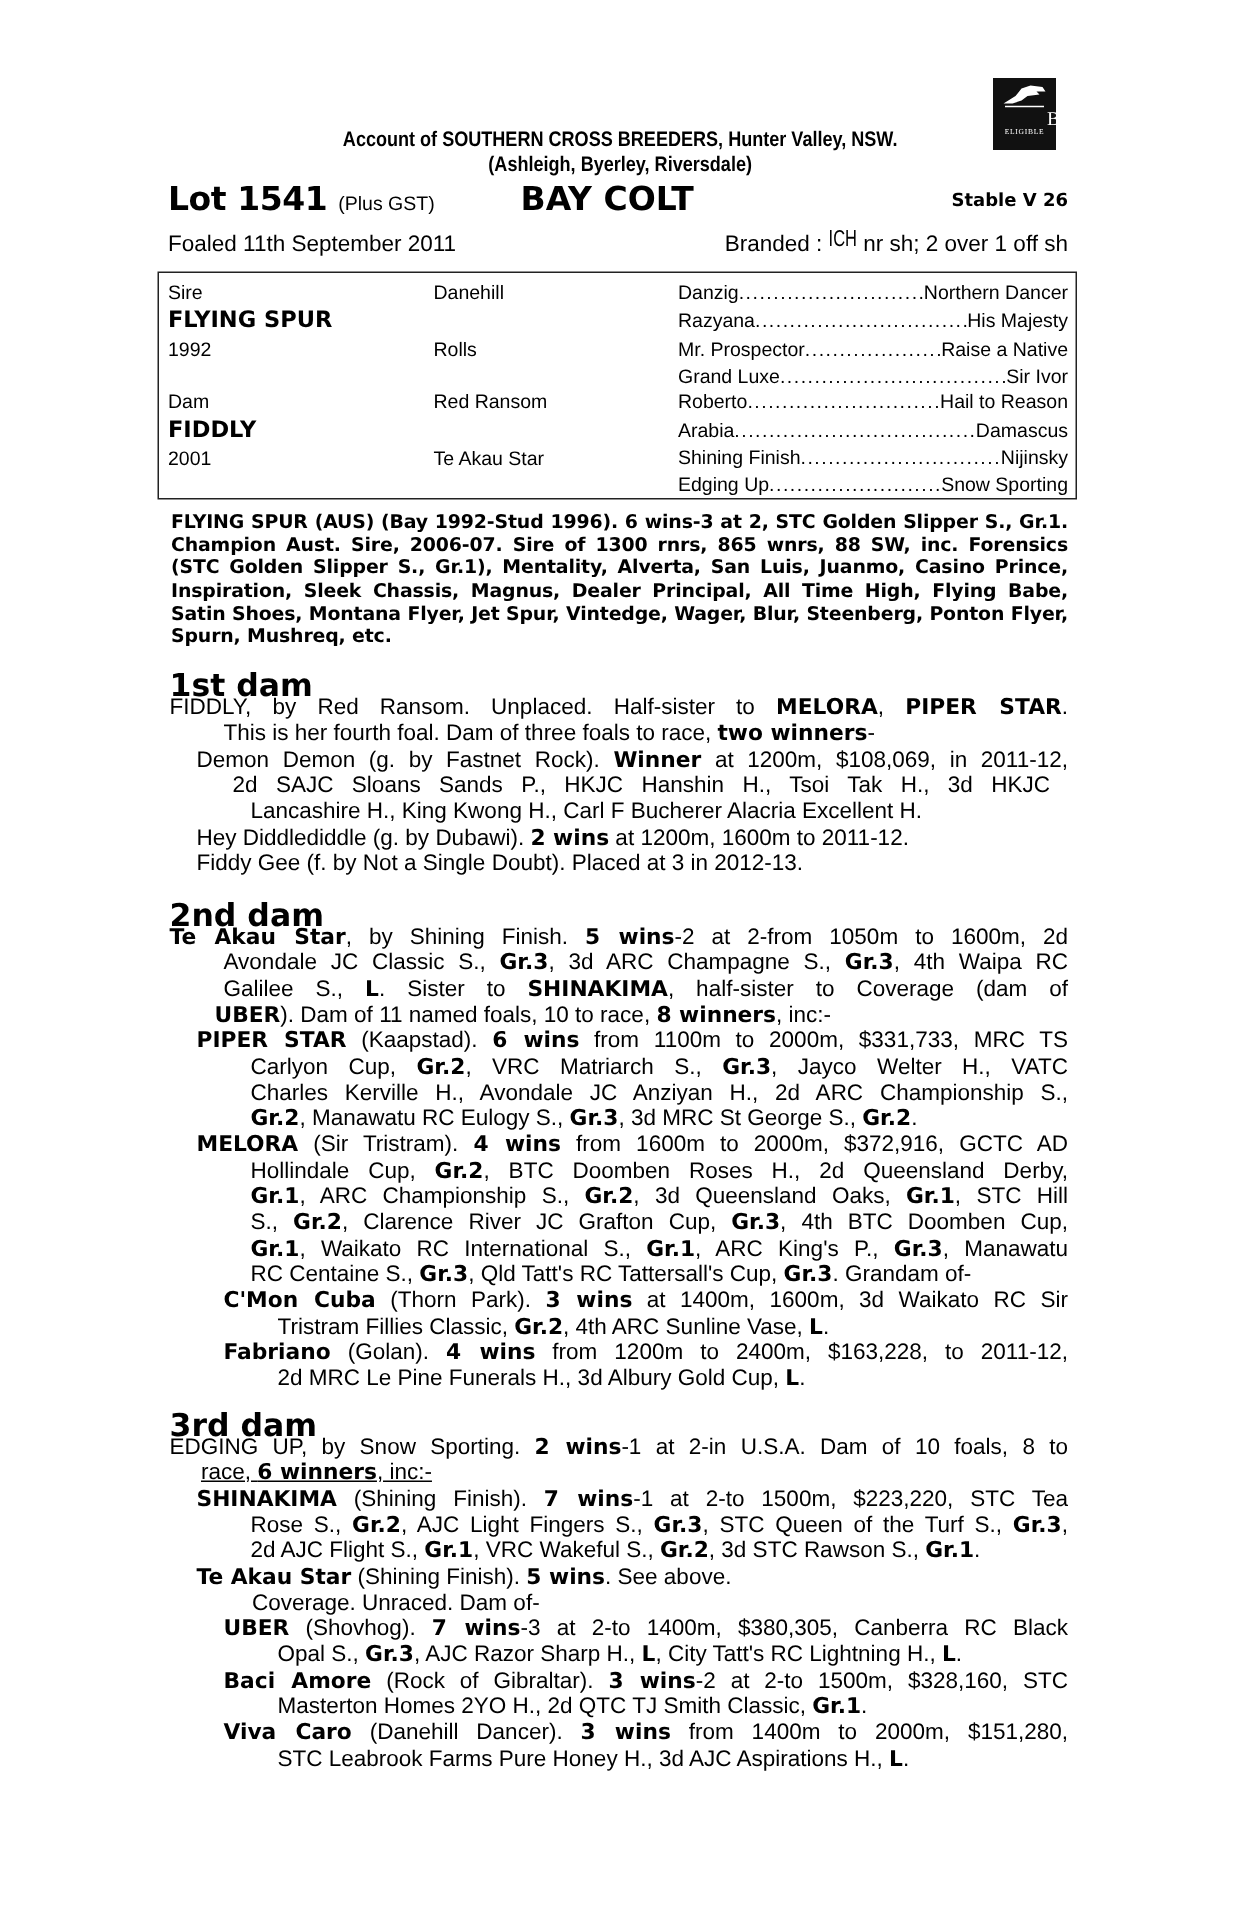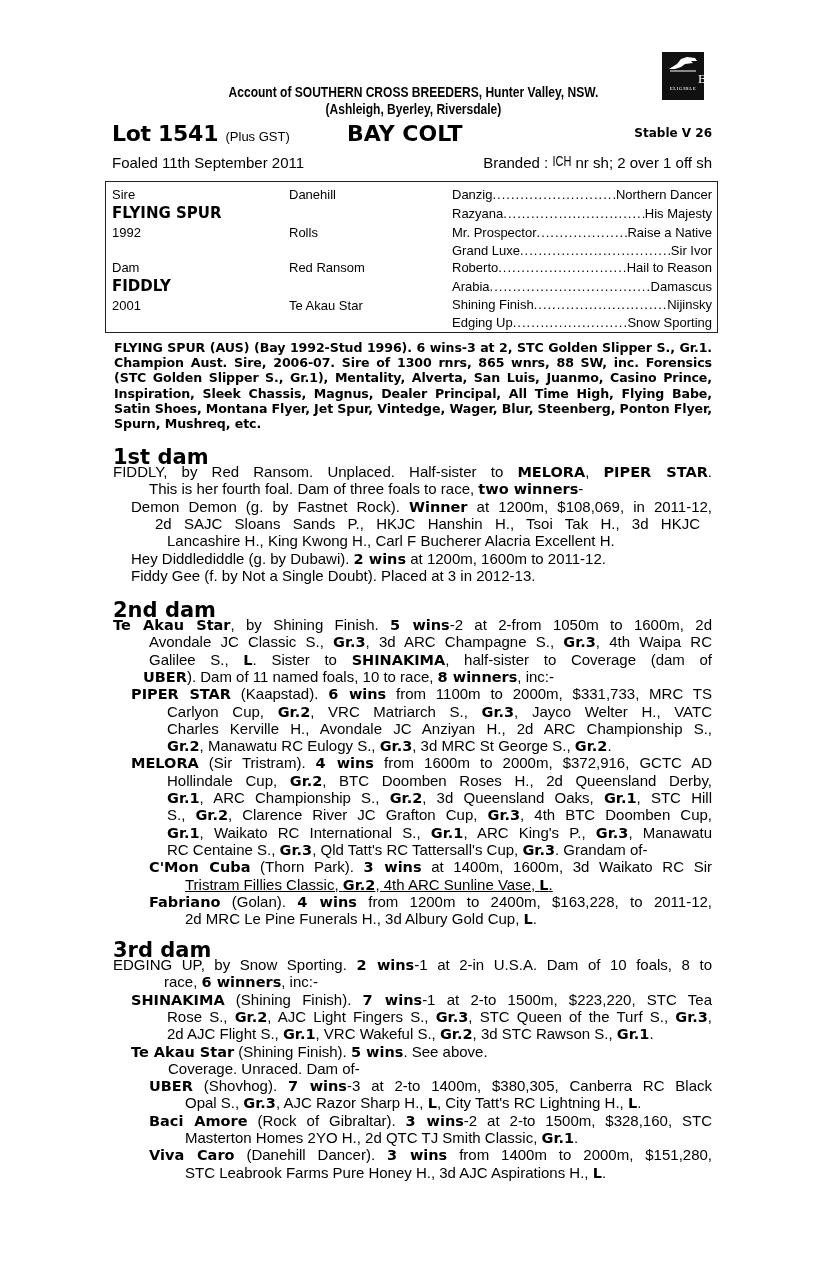--- a/index.html
+++ b/index.html
@@ -137,29 +137,29 @@
     <div class="line" style="left: 167px; top: 702.5px; word-spacing: 9.46875px;"><span>Carlyon Cup, </span><span class="b">Gr.2</span><span>, VRC Matriarch S., </span><span class="b">Gr.3</span><span>, Jayco Welter H., VATC</span></div>
     <div class="line" style="left: 167px; top: 719.8px; word-spacing: 7.00312px;"><span>Charles Kerville H., Avondale JC Anziyan H., 2d ARC Championship S.,</span></div>
     <div class="line" style="left: 167px; top: 737.1px;"><span></span><span class="b">Gr.2</span><span>, Manawatu RC Eulogy S., </span><span class="b">Gr.3</span><span>, 3d MRC St George S., </span><span class="b">Gr.2</span><span>.</span></div>
     <div class="line" style="left: 131px; top: 754.4px; word-spacing: 5.88778px;"><span></span><span class="b">MELORA</span><span> (Sir Tristram). </span><span class="b">4 wins</span><span> from 1600m to 2000m, $372,916, GCTC AD</span></div>
     <div class="line" style="left: 167px; top: 771.7px; word-spacing: 8.42014px;"><span>Hollindale Cup, </span><span class="b">Gr.2</span><span>, BTC Doomben Roses H., 2d Queensland Derby,</span></div>
     <div class="line" style="left: 167px; top: 789px; word-spacing: 6.03437px;"><span></span><span class="b">Gr.1</span><span>, ARC Championship S., </span><span class="b">Gr.2</span><span>, 3d Queensland Oaks, </span><span class="b">Gr.1</span><span>, STC Hill</span></div>
     <div class="line" style="left: 167px; top: 806.3px; word-spacing: 5.875px;"><span>S., </span><span class="b">Gr.2</span><span>, Clarence River JC Grafton Cup, </span><span class="b">Gr.3</span><span>, 4th BTC Doomben Cup,</span></div>
     <div class="line" style="left: 167px; top: 823.6px; word-spacing: 5.99844px;"><span></span><span class="b">Gr.1</span><span>, Waikato RC International S., </span><span class="b">Gr.1</span><span>, ARC King's P., </span><span class="b">Gr.3</span><span>, Manawatu</span></div>
     <div class="line" style="left: 167px; top: 840.9px;"><span>RC Centaine S., </span><span class="b">Gr.3</span><span>, Qld Tatt's RC Tattersall's Cup, </span><span class="b">Gr.3</span><span>. Grandam of-</span></div>
     <div class="line" style="left: 149px; top: 858.2px; word-spacing: 5.48307px;"><span></span><span class="b">C'Mon Cuba</span><span> (Thorn Park). </span><span class="b">3 wins</span><span> at 1400m, 1600m, 3d Waikato RC Sir</span></div>
-    <div class="line" style="left: 185px; top: 875.5px; text-decoration: underline;"><span>Tristram Fillies Classic, </span><span class="b">Gr.2</span><span>, 4th ARC Sunline Vase, </span><span class="b">L</span><span>.</span></div>
+    <div class="line" style="left: 185px; top: 875.5px;"><span>Tristram Fillies Classic, </span><span class="b">Gr.2</span><span>, 4th ARC Sunline Vase, </span><span class="b">L</span><span>.</span></div>
     <div class="line" style="left: 149px; top: 892.8px; word-spacing: 7.16563px;"><span></span><span class="b">Fabriano</span><span> (Golan). </span><span class="b">4 wins</span><span> from 1200m to 2400m, $163,228, to 2011-12,</span></div>
     <div class="line" style="left: 185px; top: 910.1px;"><span>2d MRC Le Pine Funerals H., 3d Albury Gold Cup, </span><span class="b">L</span><span>.</span></div>
   </div>
 
 <div class="abs sect" style="left:113px;top:938px">3rd dam</div>
 <div id="td">
     <div class="line" style="left: 113px; top: 956px; word-spacing: 5.38438px;"><span>EDGING UP, by Snow Sporting. </span><span class="b">2 wins</span><span>-1 at 2-in U.S.A. Dam of 10 foals, 8 to</span></div>
-    <div class="line" style="left: 164px; top: 973.3px;"><span>race, </span><span class="b">6 winners</span><span>, inc:-</span></div>
+    <div class="line" style="left: 134px; top: 973.3px; text-decoration: underline;"><span>race, </span><span class="b">6 winners</span><span>, inc:-</span></div>
     <div class="line" style="left: 131px; top: 990.6px; word-spacing: 7.07969px;"><span></span><span class="b">SHINAKIMA</span><span> (Shining Finish). </span><span class="b">7 wins</span><span>-1 at 2-to 1500m, $223,220, STC Tea</span></div>
     <div class="line" style="left: 167px; top: 1007.9px; word-spacing: 3.00112px;"><span>Rose S., </span><span class="b">Gr.2</span><span>, AJC Light Fingers S., </span><span class="b">Gr.3</span><span>, STC Queen of the Turf S., </span><span class="b">Gr.3</span><span>,</span></div>
     <div class="line" style="left: 167px; top: 1025.2px;"><span>2d AJC Flight S., </span><span class="b">Gr.1</span><span>, VRC Wakeful S., </span><span class="b">Gr.2</span><span>, 3d STC Rawson S., </span><span class="b">Gr.1</span><span>.</span></div>
     <div class="line" style="left: 131px; top: 1042.5px;"><span></span><span class="b">Te Akau Star</span><span> (Shining Finish). </span><span class="b">5 wins</span><span>. See above.</span></div>
     <div class="line" style="left: 131px; top: 1059.8px; margin-left: 37px;"><span>Coverage. Unraced. Dam of-</span></div>
     <div class="line" style="left: 149px; top: 1077.1px; word-spacing: 6.63906px;"><span></span><span class="b">UBER</span><span> (Shovhog). </span><span class="b">7 wins</span><span>-3 at 2-to 1400m, $380,305, Canberra RC Black</span></div>
     <div class="line" style="left: 185px; top: 1094.4px;"><span>Opal S., </span><span class="b">Gr.3</span><span>, AJC Razor Sharp H., </span><span class="b">L</span><span>, City Tatt's RC Lightning H., </span><span class="b">L</span><span>.</span></div>
     <div class="line" style="left: 149px; top: 1111.7px; word-spacing: 5.76989px;"><span></span><span class="b">Baci Amore</span><span> (Rock of Gibraltar). </span><span class="b">3 wins</span><span>-2 at 2-to 1500m, $328,160, STC</span></div>
     <div class="line" style="left: 185px; top: 1129px;"><span>Masterton Homes 2YO H., 2d QTC TJ Smith Classic, </span><span class="b">Gr.1</span><span>.</span></div>
     <div class="line" style="left: 149px; top: 1146.3px; word-spacing: 7.75625px;"><span></span><span class="b">Viva Caro</span><span> (Danehill Dancer). </span><span class="b">3 wins</span><span> from 1400m to 2000m, $151,280,</span></div>

